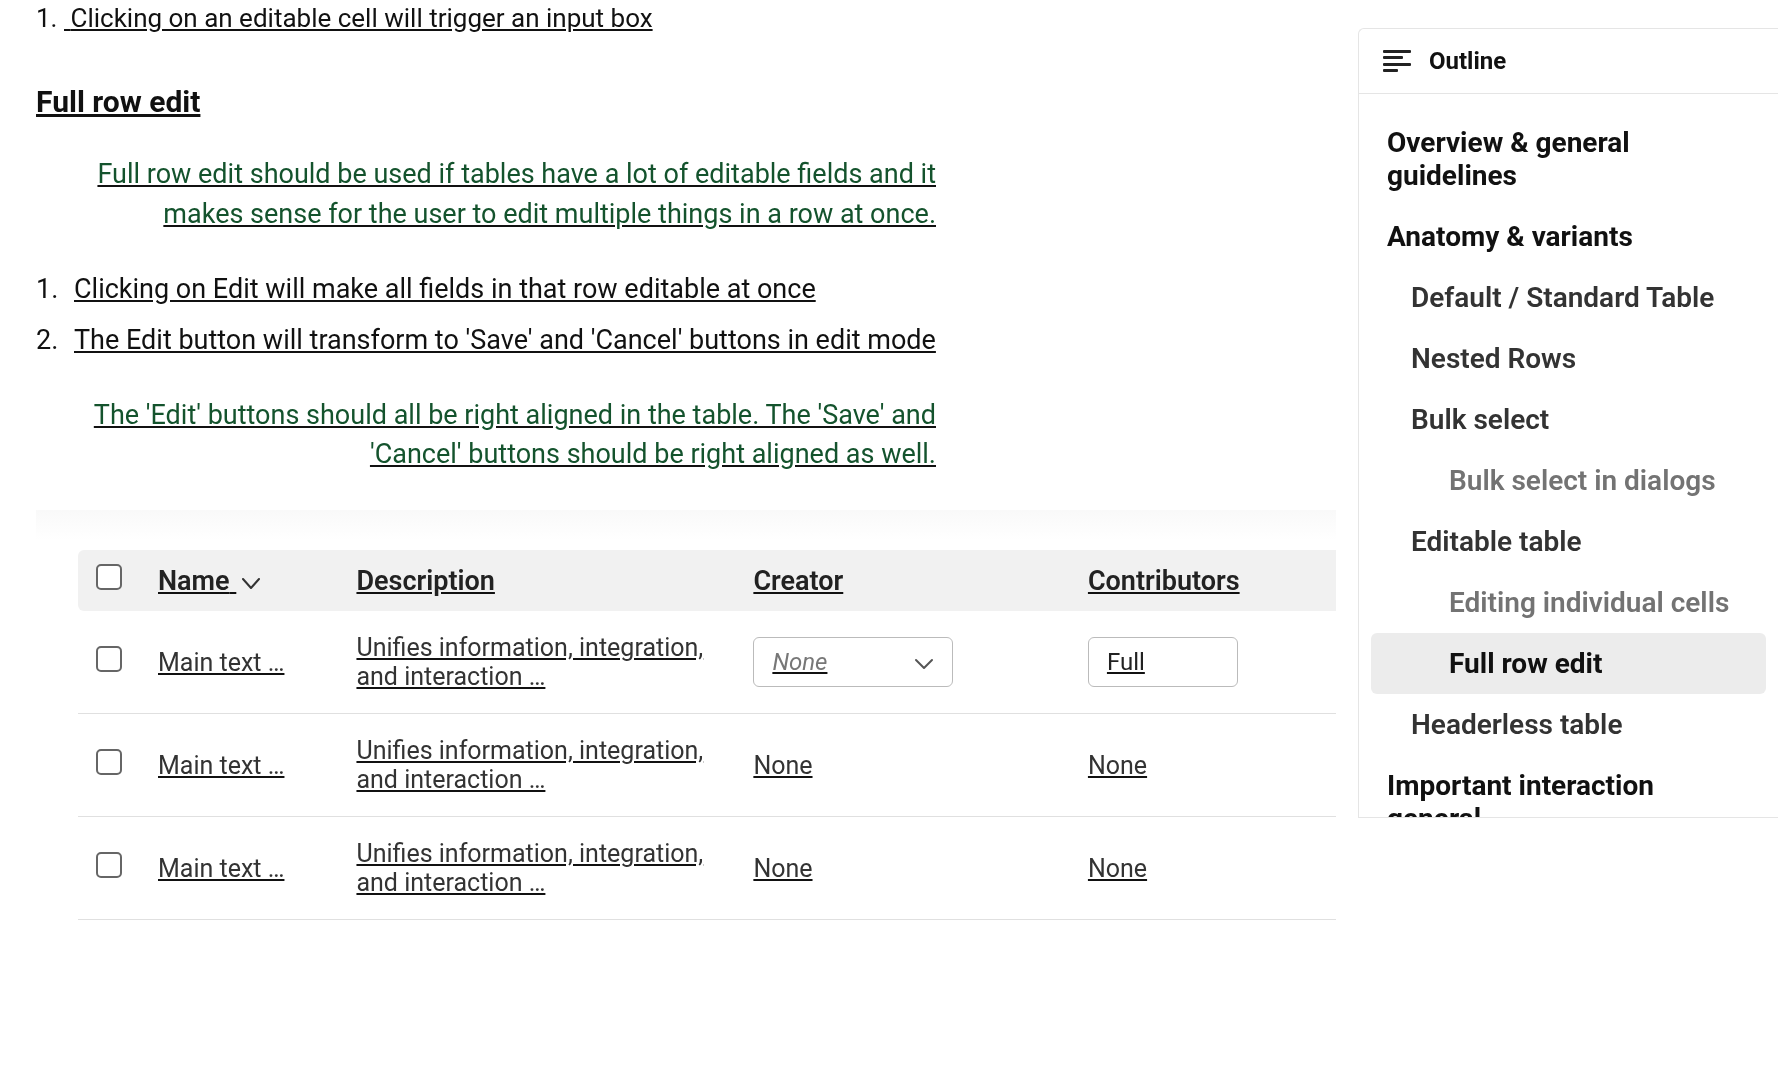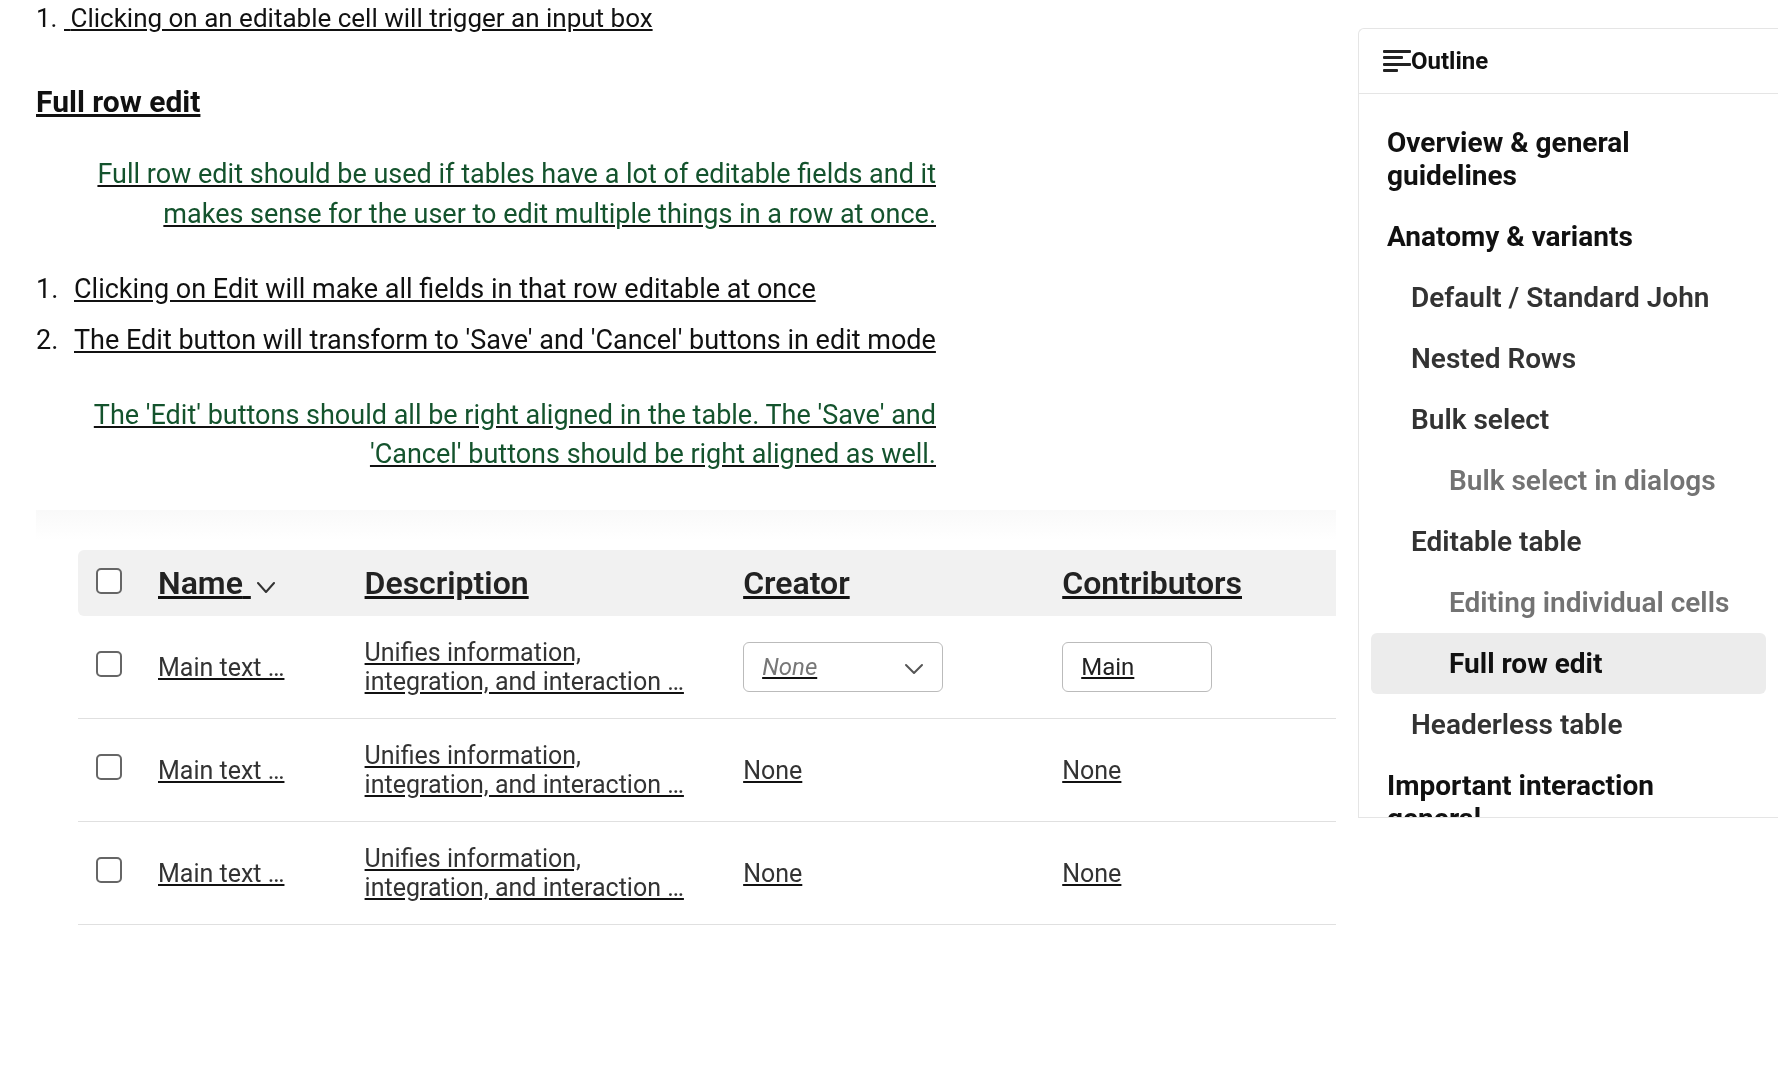--- a/index.html
+++ b/index.html
@@ -62,21 +62,21 @@
       padding-top: 40px;
       padding-left: 42px;
       width: 1300px;
     }
     .tbl { width: 100%; border-collapse: collapse; }
     .tbl thead tr {
       background: #f1f1f1;
     }
     .tbl thead th {
       text-align: left;
-      font-size: 32px;
+      font-size: 27px;
       font-weight: 600;
       color: #222;
       padding: 14px 18px;
       border-radius: 0;
     }
     .tbl thead th:first-child { border-top-left-radius: 6px; border-bottom-left-radius:6px; width:60px;}
     .th-check { width: 60px; }
     .tbl tbody tr { border-bottom: 1px solid #e0e0e0; }
     .tbl tbody td {
       font-size: 25px;
@@ -124,20 +124,21 @@
       border-top: 1px solid #e5e5e5;
       border-bottom: 1px solid #e5e5e5;
       background: #fff;
       border-top-left-radius: 6px;
       height: 790px;
       overflow: hidden;
     }
     .outline-header {
       display: flex;
       align-items: center;
+      gap: 18px;
       padding: 18px 24px;
       border-bottom: 1px solid #e5e5e5;
     }
     .outline-icon {
       width: 28px; height: 22px;
       display: flex; flex-direction: column; justify-content: space-between;
     }
     .outline-icon span { display:block; height:3px; background:#222; border-radius:1px;}
     .outline-icon span:nth-child(1){width:100%;}
     .outline-icon span:nth-child(2){width:70%;}
@@ -216,21 +217,21 @@
               <span>None</span>
               <span class="chev">
                 <svg width="20" height="12" viewBox="0 0 20 12">
                     <path d="M2 2 L10 10 L18 2" stroke="#555" stroke-width="2" fill="none" stroke-linecap="round" stroke-linejoin="round"></path>
                   </svg>
               </span>
             </div>
           </td>
           <td>
             <div class="input-box">
-              <span>Main</span>
+              <span>Full</span>
             </div>
           </td>
         </tr>
 
         <tr>
           <td><span class="checkbox"></span></td>
           <td class="name-cell">Main text …</td>
           <td class="desc-cell">Unifies information, integration, and interaction …</td>
           <td class="muted">None</td>
           <td class="muted">None</td>
@@ -254,21 +255,21 @@
       <span></span>
         <span></span>
         <span></span>
         <span></span>
     </div>
     <div class="outline-title">Outline</div>
   </div>
   <div class="outline-list" id="outline-list">
       <div class="outline-item level-1">Overview &amp; general guidelines</div>
       <div class="outline-item level-1">Anatomy &amp; variants</div>
-      <div class="outline-item level-2">Default / Standard John</div>
+      <div class="outline-item level-2">Default / Standard Table</div>
       <div class="outline-item level-2">Nested Rows</div>
       <div class="outline-item level-2">Bulk select</div>
       <div class="outline-item level-3">Bulk select in dialogs</div>
       <div class="outline-item level-2">Editable table</div>
       <div class="outline-item level-3">Editing individual cells</div>
       <div class="outline-item level-3 active">Full row edit</div>
       <div class="outline-item level-2">Headerless table</div>
       <div class="outline-item level-1">Important interaction general</div>
       <div class="outline-item level-2">Filtering</div>
     </div>

